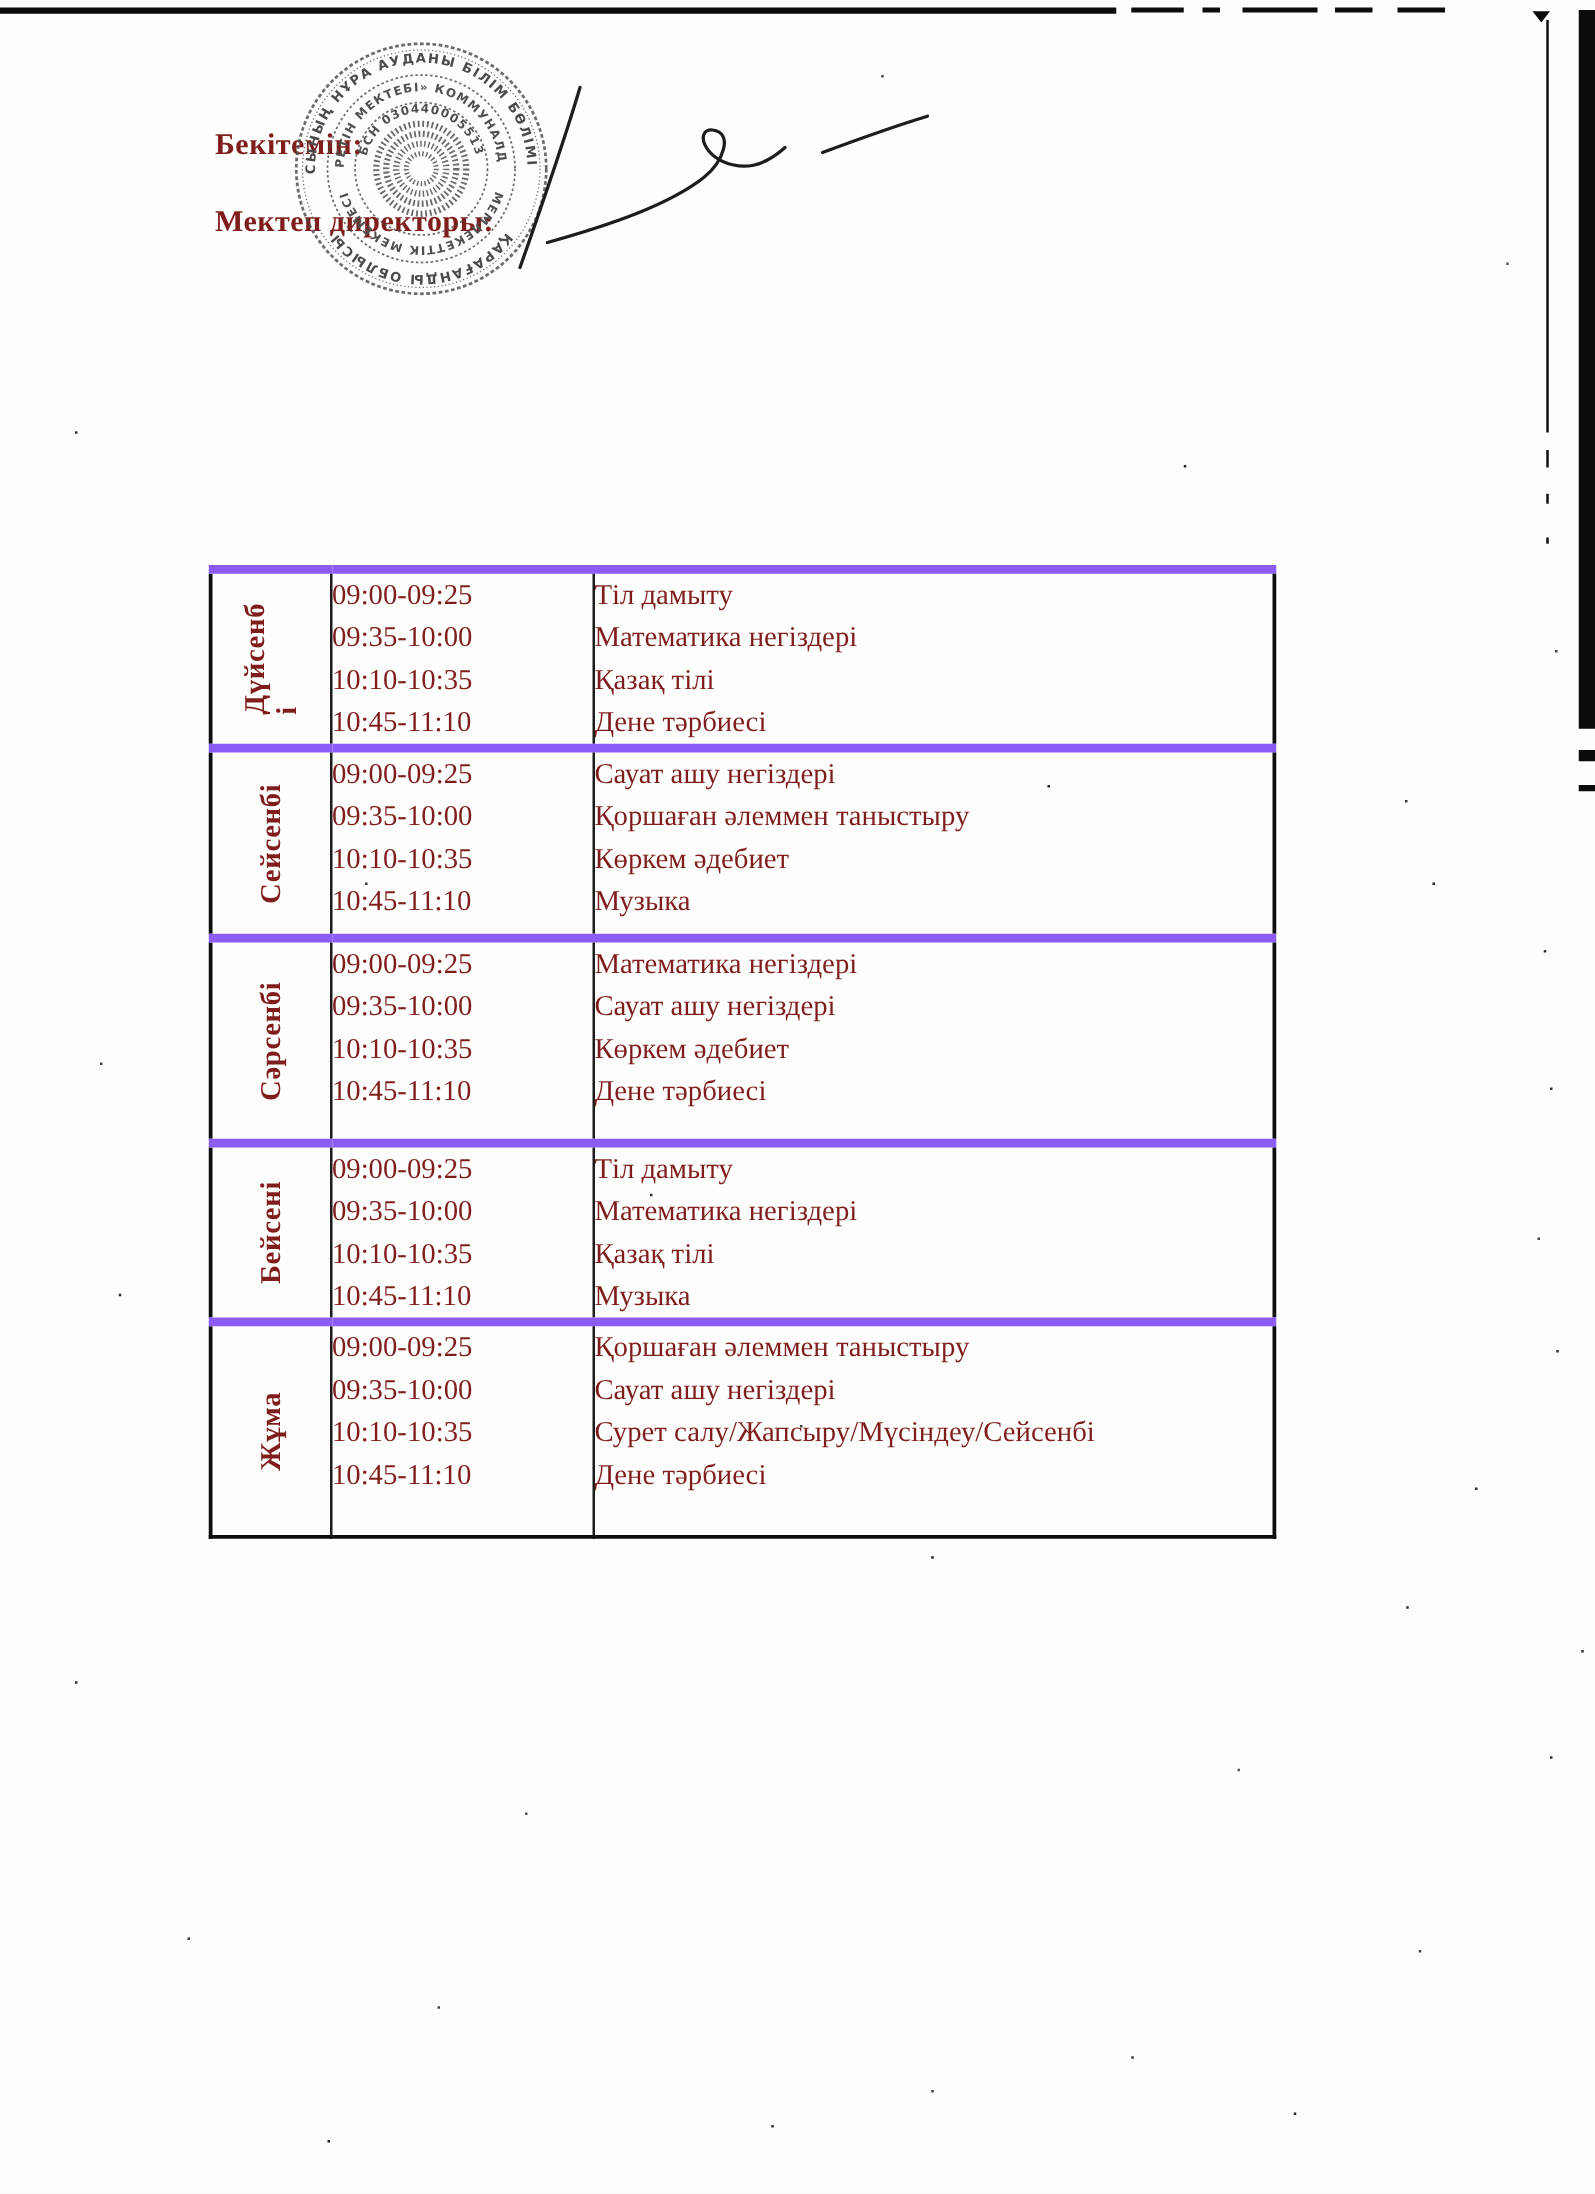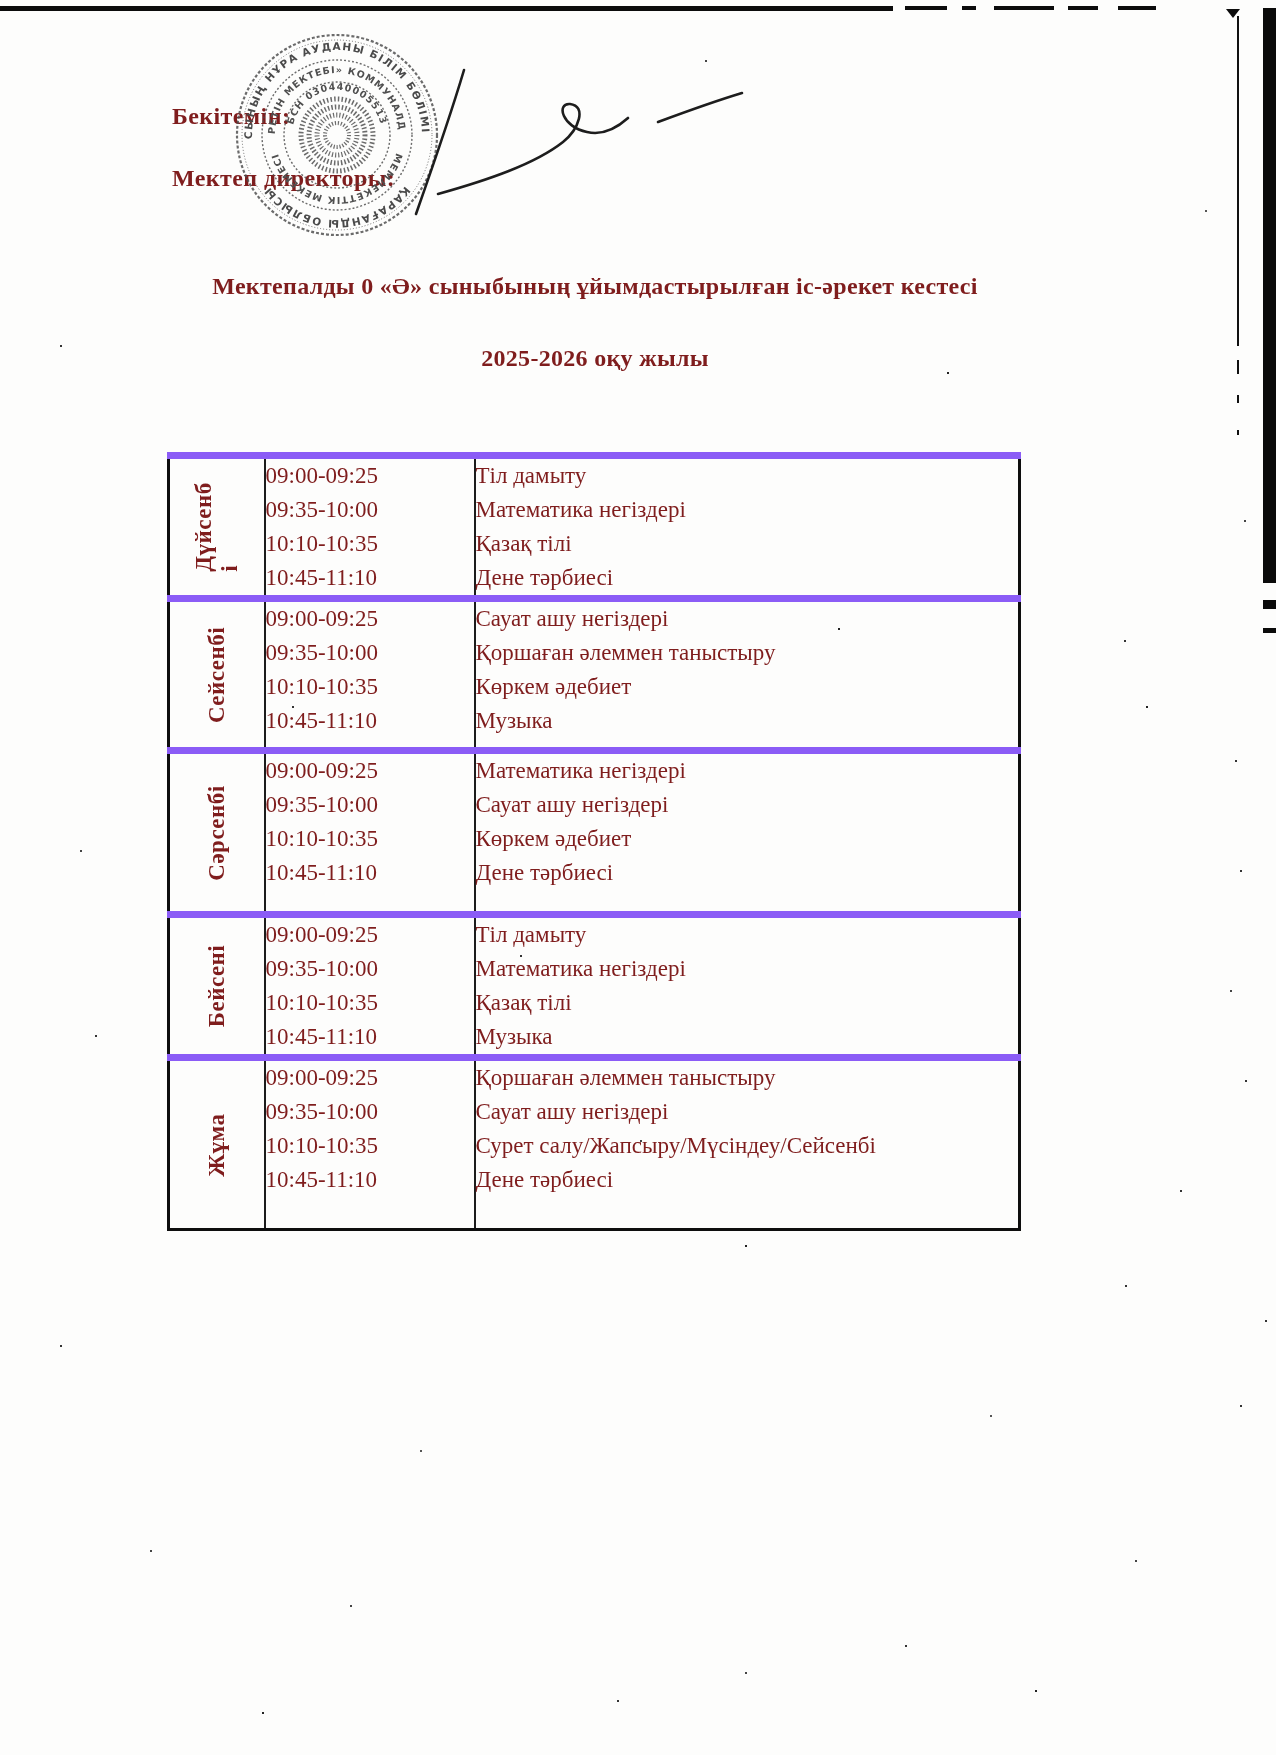--- a/index.html
+++ b/index.html
@@ -117,23 +117,20 @@
         <text class="stamp-text2"><textPath href="#arcBIN" startOffset="50%" text-anchor="middle">БСН 030440005513</textPath></text>
       </g>
       <g stroke="#1d1d1d" stroke-width="2.6" fill="none" stroke-linecap="round">
         <path d="M 186,188 C 205,134 221,88 234,44"></path>
         <path d="M 208,168 C 258,154 305,138 333,116 C 349,103 357,80 340,78 C 326,77 332,101 357,106 C 374,110 388,101 398,92"></path>
         <path d="M 428,96 C 455,86 482,76 512,67"></path>
       </g>
     </svg>
   </div>
 
-  <div class="title-block"><span>Мектепалды    0 «Ә» сыныбының ұйымдастырылған іс-әрекет кестесі</span><br>
-    <span>2025-2026 оқу жылы</span>
-  </div>
 
   <table class="sched">
     <colgroup>
         <col class="c-day">
         <col class="c-time">
         <col class="c-act">
       </colgroup>
     <tbody>
 
     <tr class="day-row r-mon">

